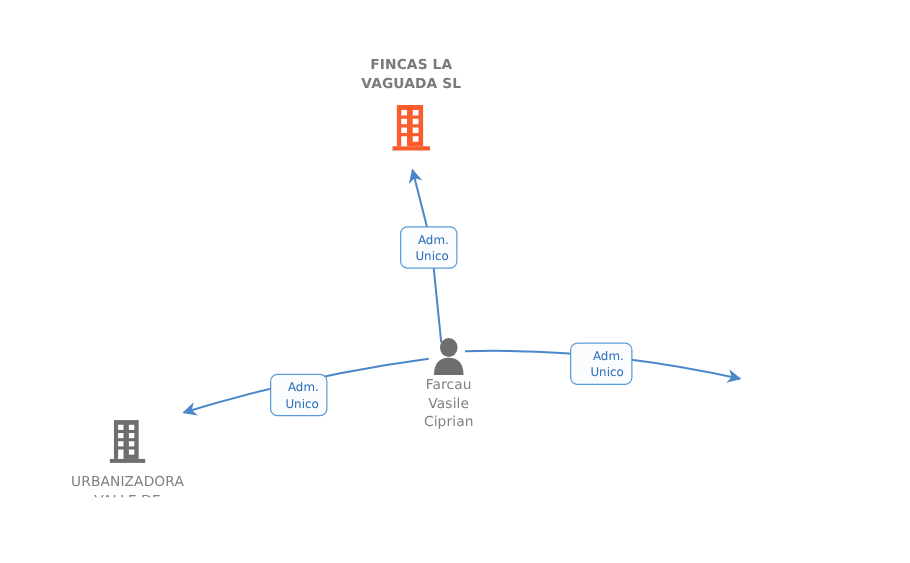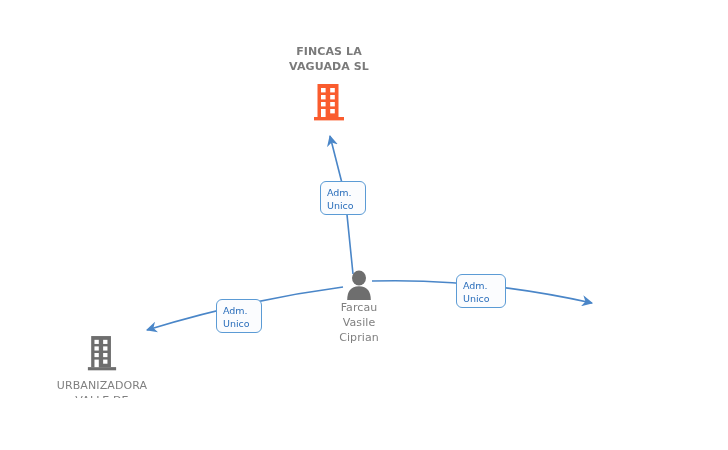--- a/index.html
+++ b/index.html
@@ -82,21 +82,21 @@
   .rel-box {
     position: absolute;
     box-sizing: border-box;
     border: 1px solid #5b9bd5;
     border-radius: 6px;
     background: #fbfcfe;
     color: #2a6ebb;
     font-size: 9.5px;
     line-height: 13px;
     padding: 4px 6px 3px 6px;
-    text-align: left;
+    text-align: right;
     white-space: pre-line;
     box-shadow: 0 0 0 0 rgba(0,0,0,0);
   }
   #rel-top   { left: 320px; top: 181px; width: 46px; height: 34px; }
   #rel-left  { left: 216px; top: 299px; width: 46px; height: 34px; }
   #rel-right { left: 456px; top: 274px; width: 50px; height: 34px; }
 
   
   #watermark {
     position: absolute;

